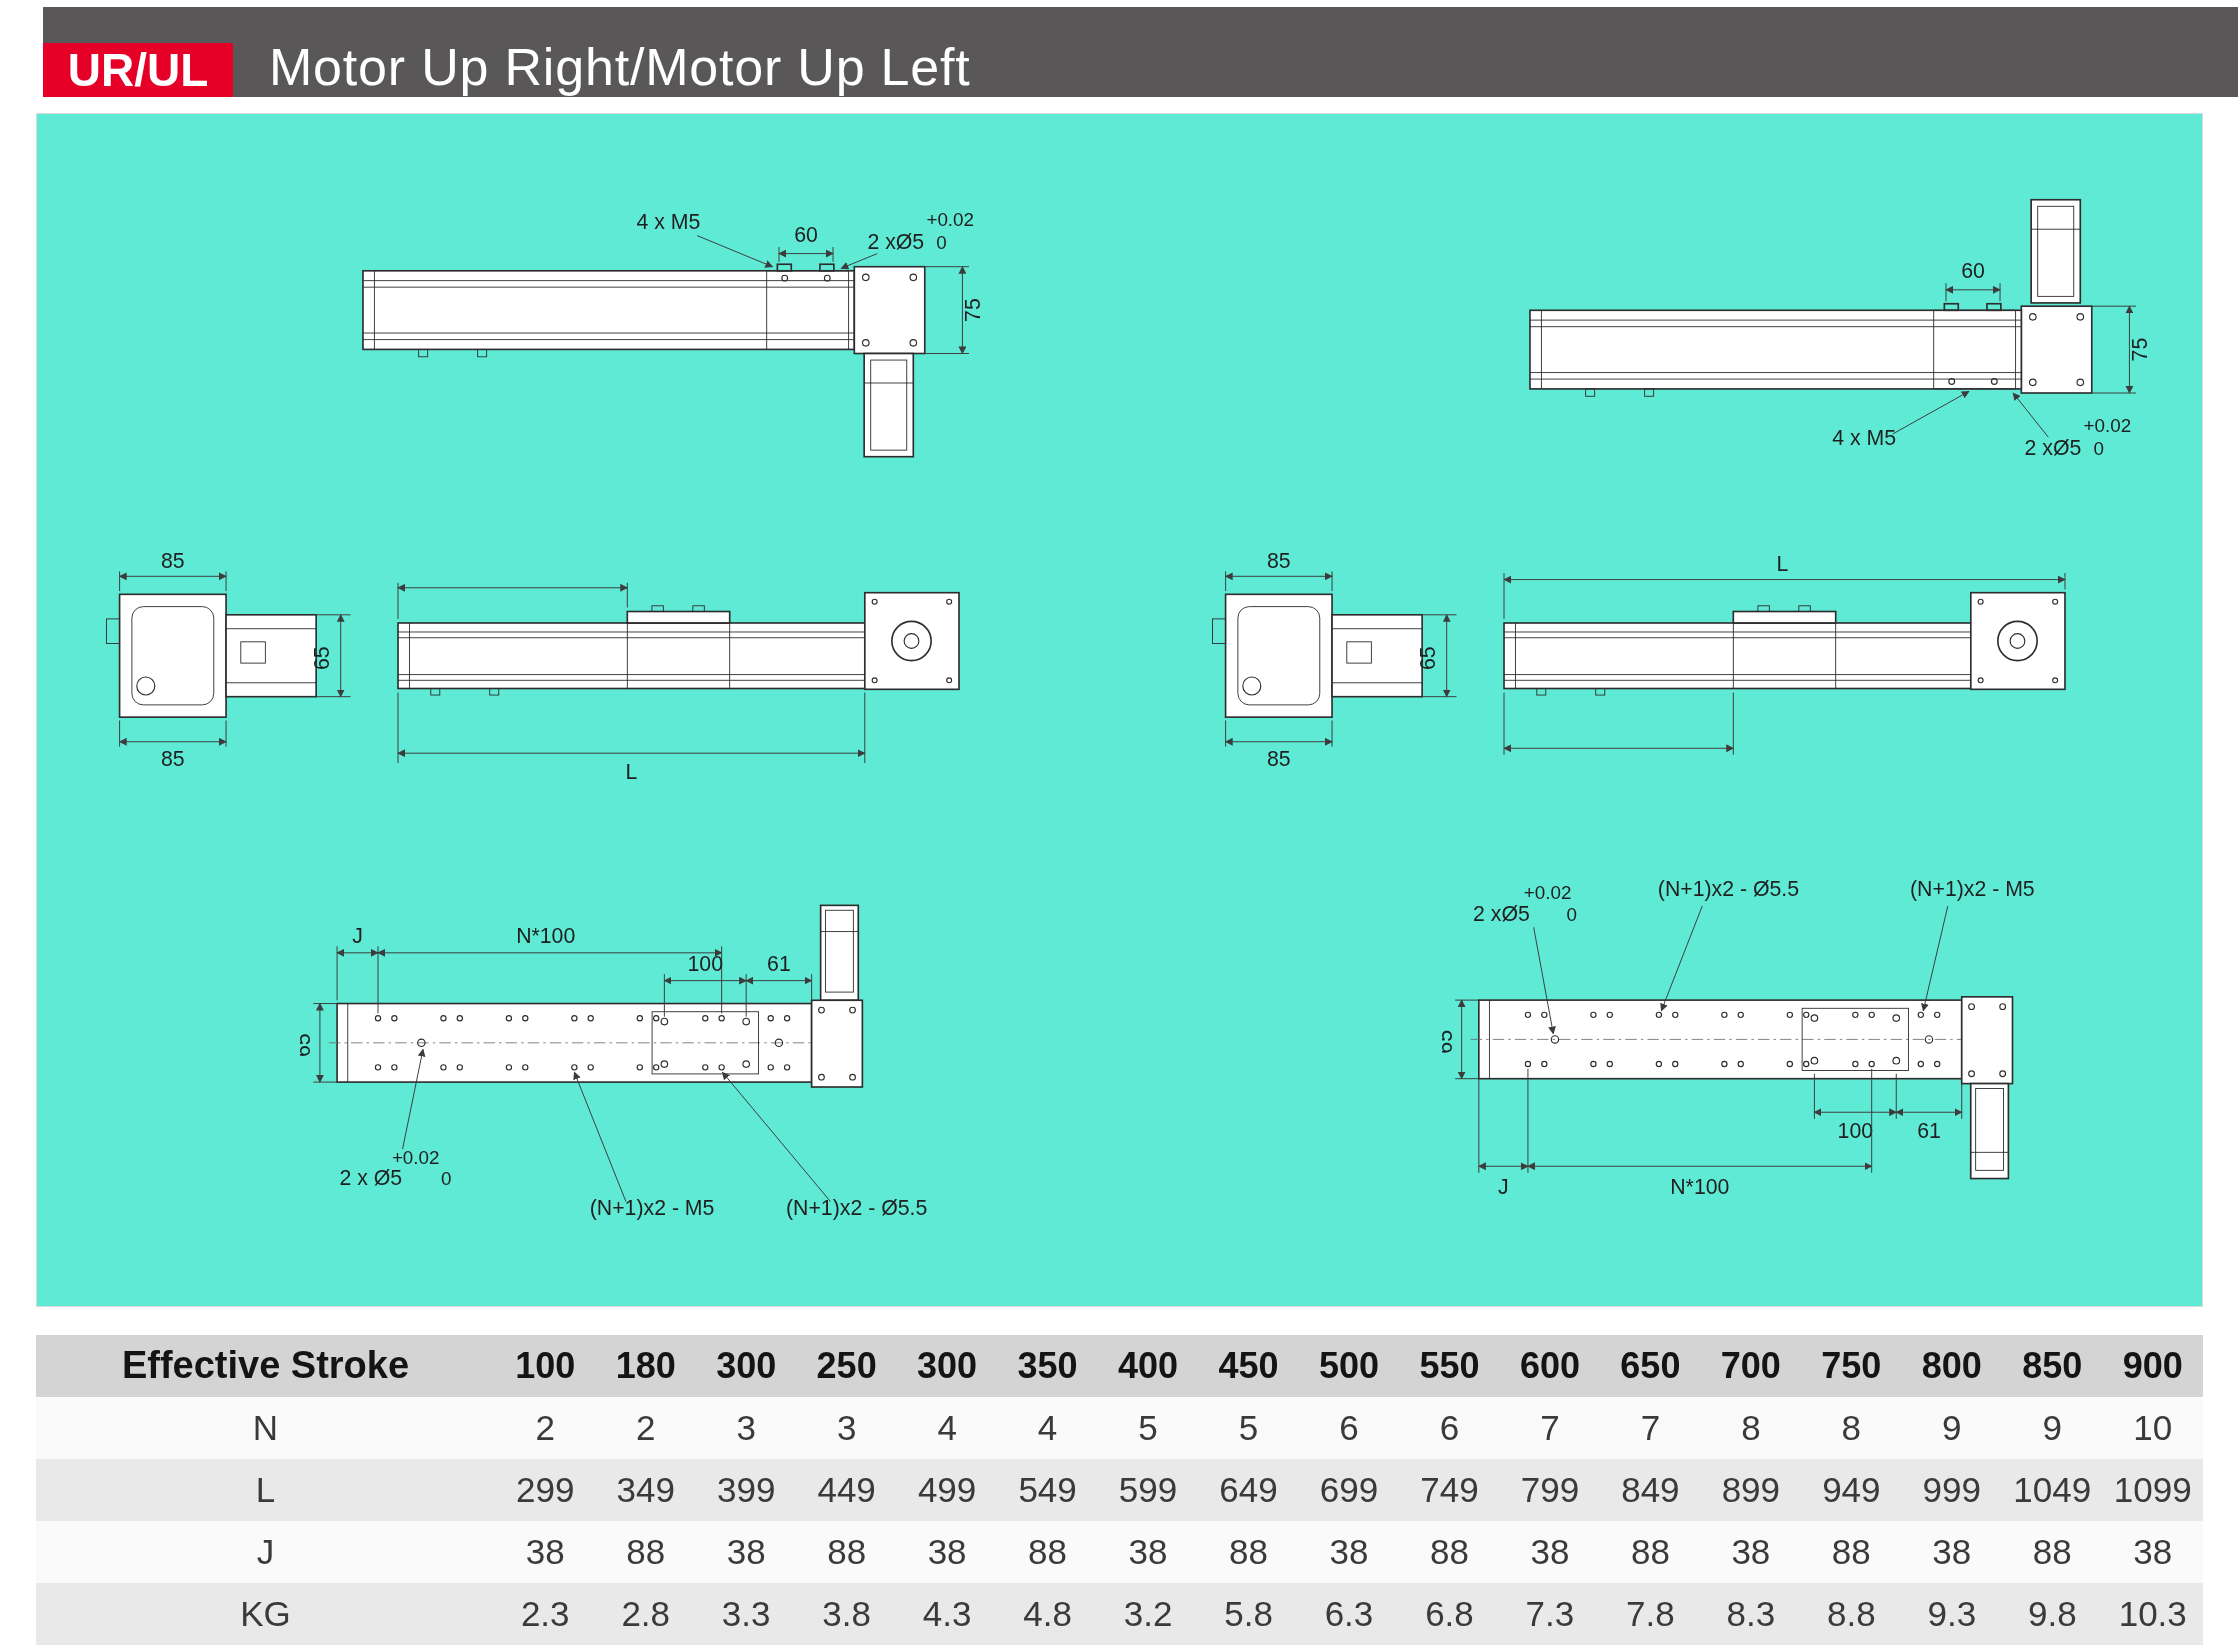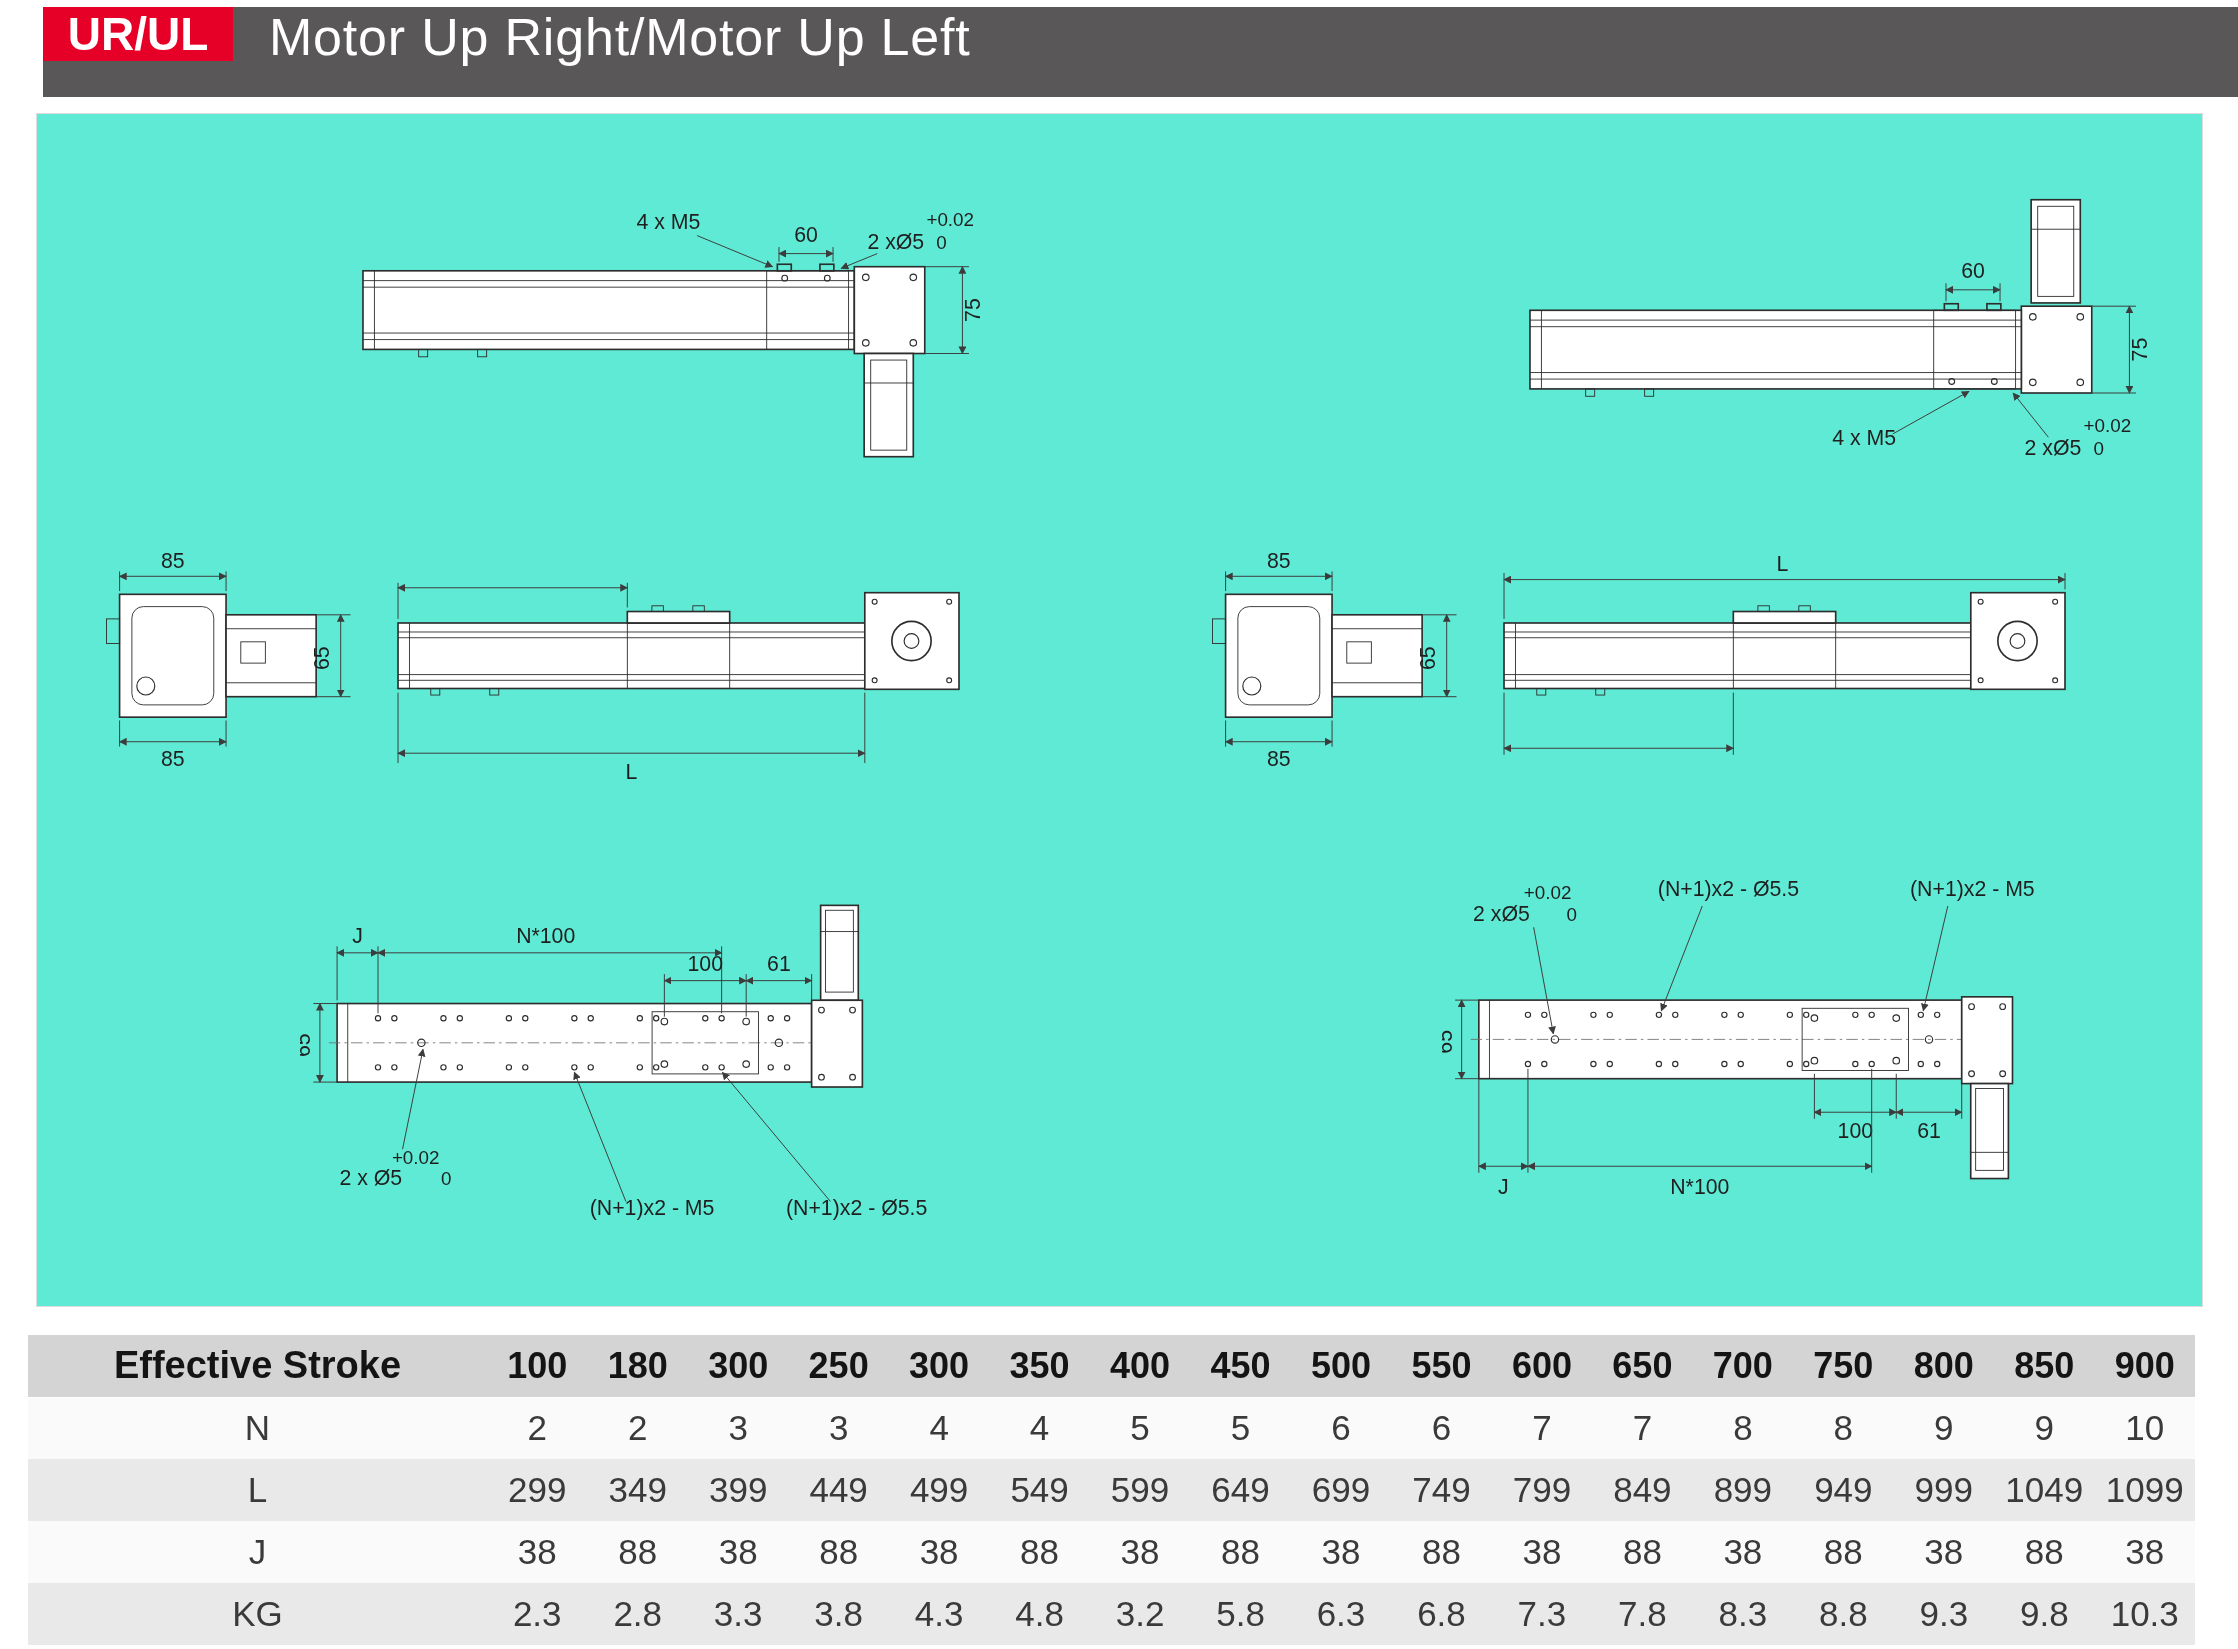--- a/index.html
+++ b/index.html
@@ -2,21 +2,21 @@
 <html style="font-size:13px"><head>
 <meta charset="utf-8">
 <style>
   * { box-sizing: border-box; margin: 0; padding: 0; }
   html, body { width: 2239px; height: 1650px; background: #ffffff;
                font-family: "Liberation Sans", sans-serif; }
   .page { position: relative; width: 2239px; height: 1650px; background: #fff; overflow: hidden; }
 
   
   .header { position: absolute; left: 43px; top: 7.4px; right: 0; height: 90px;
-            background: #595757; display: flex; align-items: flex-start; }
+            background: #595757; display: flex; align-items: flex-end; }
   .badge { background: #e60027; color: #fff; font-weight: bold; font-size: 46px;
            display: flex; align-items: center; justify-content: center;
            width: 190px; flex: 0 0 auto; }
   .title { color: #fff; font-size: 52px; font-weight: normal; display: flex;
            align-items: center; padding-left: 36px; letter-spacing: 0.8px; }
 
   
   .canvas { position: absolute; left: 36px; top: 113px; width: 2167px; height: 1194px;
             border: 0.8px solid #dcdcdc; background: #5eead4; }
   .panel { position: absolute; }
@@ -24,21 +24,21 @@
   svg .ol  { fill: none;    stroke: #2d2d2d; stroke-width: 2; }
   svg .ol2 { fill: #ffffff; stroke: #2d2d2d; stroke-width: 2; }
   svg .tl  { fill: none;    stroke: #2d2d2d; stroke-width: 1.1; }
   svg .dim { fill: none;    stroke: #3c3c3c; stroke-width: 1.2; }
   svg .cl  { fill: none;    stroke: #6a6a6a; stroke-width: 1; stroke-dasharray: 14 5 3 5; }
   svg .hole{ fill: none;    stroke: #2d2d2d; stroke-width: 1.4; }
   svg text { font-family: "Liberation Sans", sans-serif; font-size: 26px; fill: #1f1f1f; }
   svg text.sm { font-size: 23px; }
 
   
-  .spec-table { position: absolute; left: 28px; top: 1335px; width: 2167px;
+  .spec-table { position: absolute; left: 36px; top: 1335px; width: 2167px;
                 border-collapse: collapse; table-layout: fixed; color: #3a3a3a; }
   .spec-table th, .spec-table td { height: 62px; text-align: center; vertical-align: middle;
                 font-weight: normal; font-size: 35px; padding: 0; }
   .spec-table thead th { background: #d4d4d4; font-weight: bold; color: #141414;
                 font-size: 36px; border-bottom: 1.6px solid #fff; }
   .spec-table thead th:first-child { width: 459px; font-size: 38px; }
   .spec-table tbody tr:nth-child(odd)  { background: #fafafa; }
   .spec-table tbody tr:nth-child(even) { background: #e9e9e9; }
 </style>
 </head>

